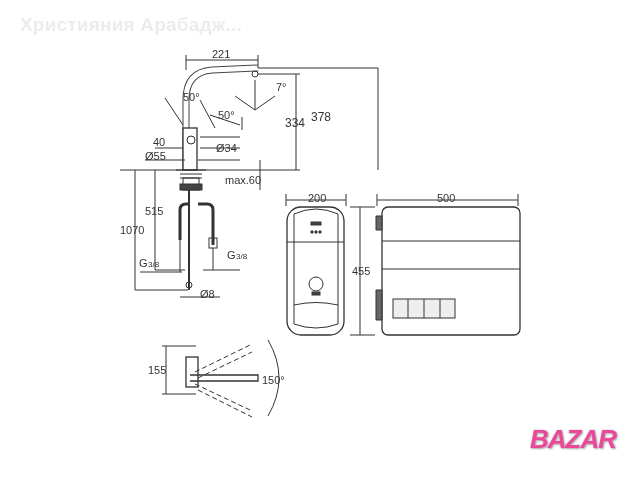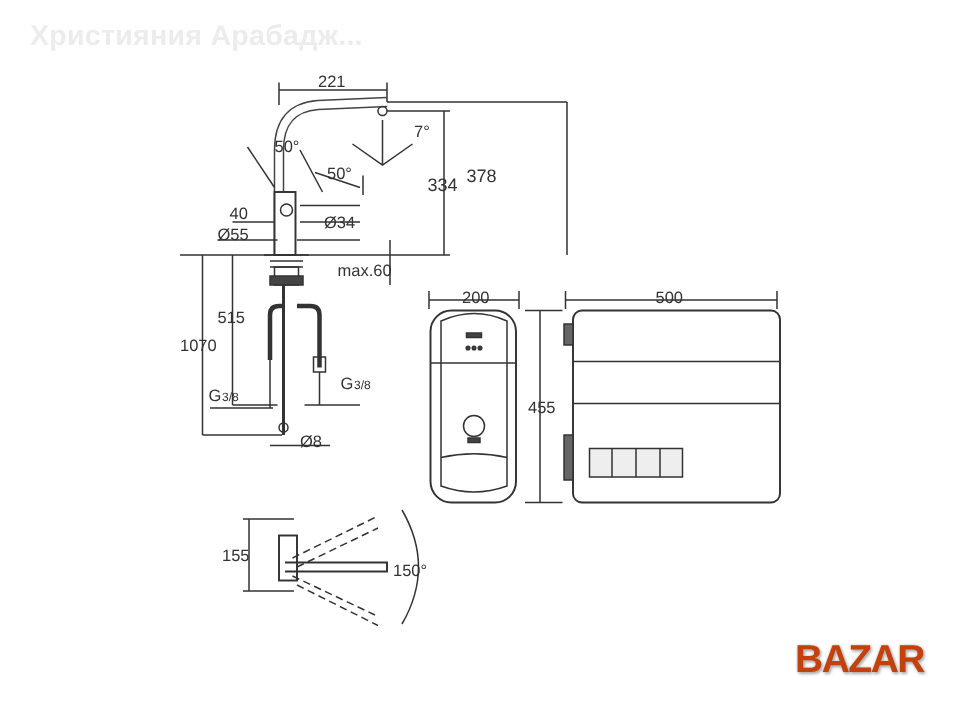--- a/index.html
+++ b/index.html
@@ -1,19 +1,19 @@
 <!DOCTYPE html>
 <html><head>
 <meta charset="utf-8">
 <style>
   html,body{margin:0;padding:0;background:#fff;}
   body{width:640px;height:480px;position:relative;overflow:hidden;font-family:"Liberation Sans",sans-serif;}
   .wm{position:absolute;left:20px;top:14px;font-size:19px;font-weight:bold;color:#ececec;letter-spacing:0.2px;}
-  .logo{position:absolute;left:530px;top:424px;font-size:26px;font-weight:900;color:#c2410c;
-        text-shadow:0 0 2px #bbb,1px 1px 2px #aaa;letter-spacing:-1px;}
+  .logo{position:absolute;left:530px;top:424px;font-size:26px;font-weight:900;color:#ec4899;
+        text-shadow:0 0 2px #bbb,1px 1px 2px #aaa;letter-spacing:-1px;font-style:italic;}
   svg{position:absolute;left:0;top:0;}
   svg text{font-family:"Liberation Sans",sans-serif;fill:#333;}
 </style>
 </head>
 <body>
 
 <div class="wm">Християния Арабадж...</div>
 
 <svg width="640" height="480" viewBox="0 0 640 480" stroke="#333" fill="none" stroke-width="1">
 

